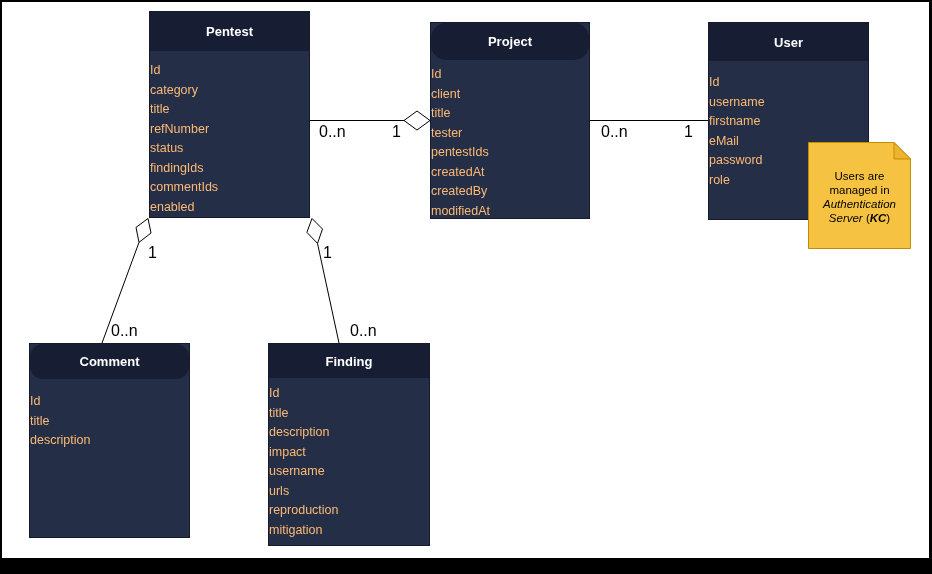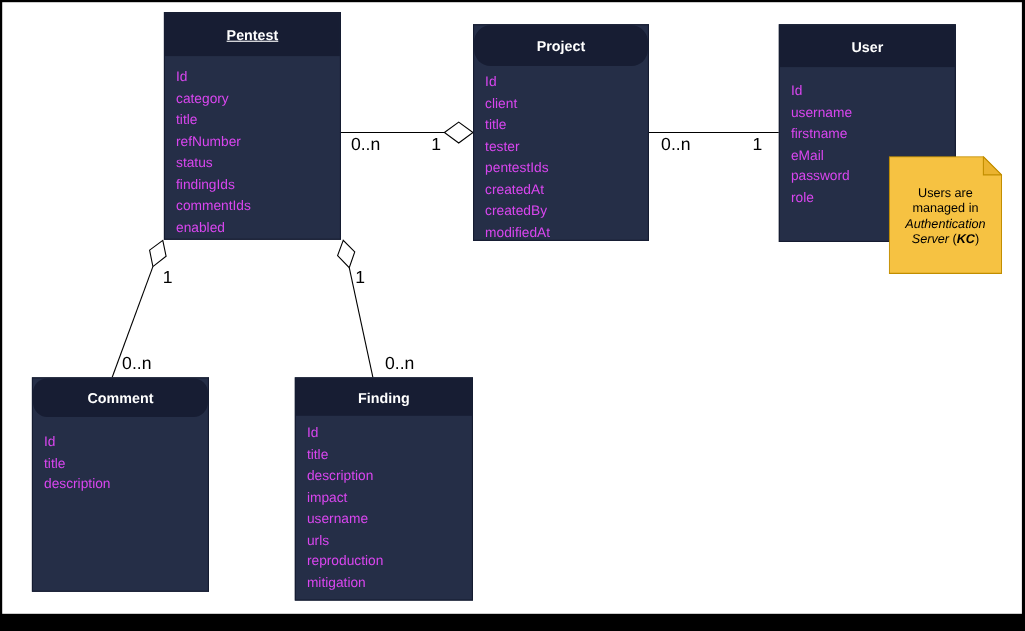--- a/index.html
+++ b/index.html
@@ -37,23 +37,22 @@
     color: #ffffff;
     font-weight: bold;
     font-size: 13px;
     display: flex;
     align-items: center;
     justify-content: center;
     flex: 0 0 auto;
   }
   .entity-body {
     flex: 1 1 auto;
-    color: #d946ef;
+    color: #fdba74;
     font-size: 12.5px;
-    padding-left: 10px;
     padding-right: 6px;
   }
   .field { line-height: 19.5px; white-space: nowrap; }
 
   .mult {
     position: absolute;
     font-size: 16px;
     color: #000000;
     z-index: 3;
     white-space: nowrap;
@@ -95,21 +94,21 @@
       <polygon points="148,218.5 136,227.4 139,242.4 151,233" fill="#ffffff"></polygon>
       <line x1="139" y1="242.4" x2="102" y2="343"></line>
     </g>
     <g stroke="#000000" stroke-width="1" fill="none">
       <polygon points="312,218.5 306.9,232.4 317.5,243.4 322.5,229" fill="#ffffff"></polygon>
       <line x1="317.5" y1="243.4" x2="339" y2="343"></line>
     </g>
   </svg>
 
   <div class="entity" style="left:149px; top:11px; width:161px; height:207px;">
-    <div class="entity-header" style="height:39px;text-decoration:underline;">Pentest</div>
+    <div class="entity-header" style="height:39px;">Pentest</div>
     <div class="entity-body" style="padding-top:10px;">
         <div class="field">Id</div>
         <div class="field">category</div>
         <div class="field">title</div>
         <div class="field">refNumber</div>
         <div class="field">status</div>
         <div class="field">findingIds</div>
         <div class="field">commentIds</div>
         <div class="field">enabled</div>
       </div>

